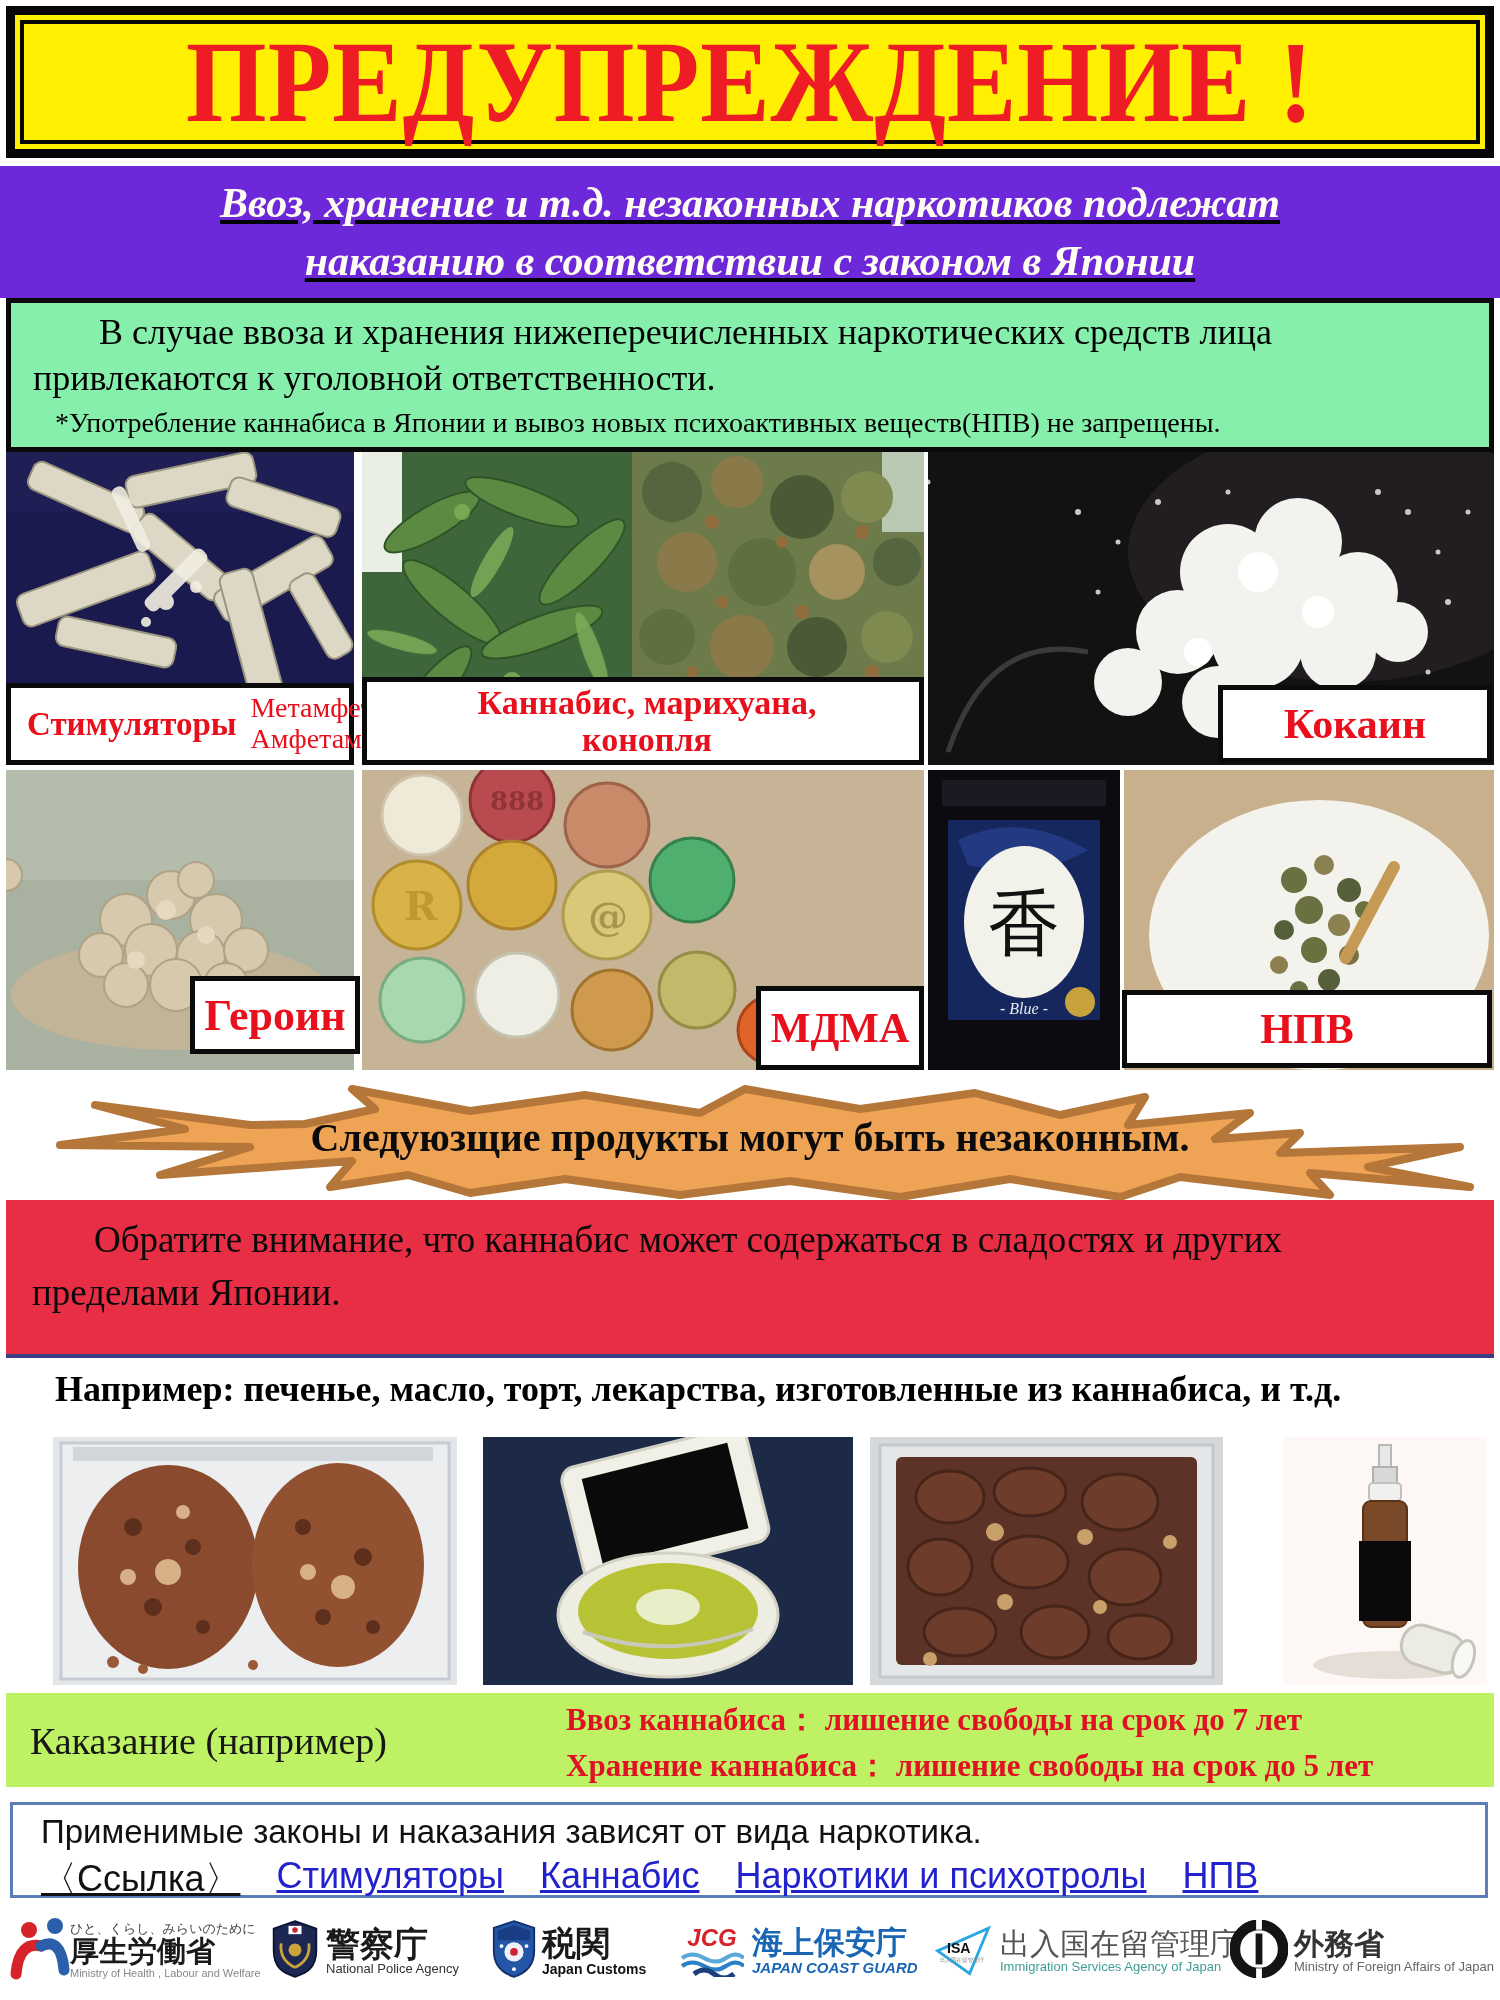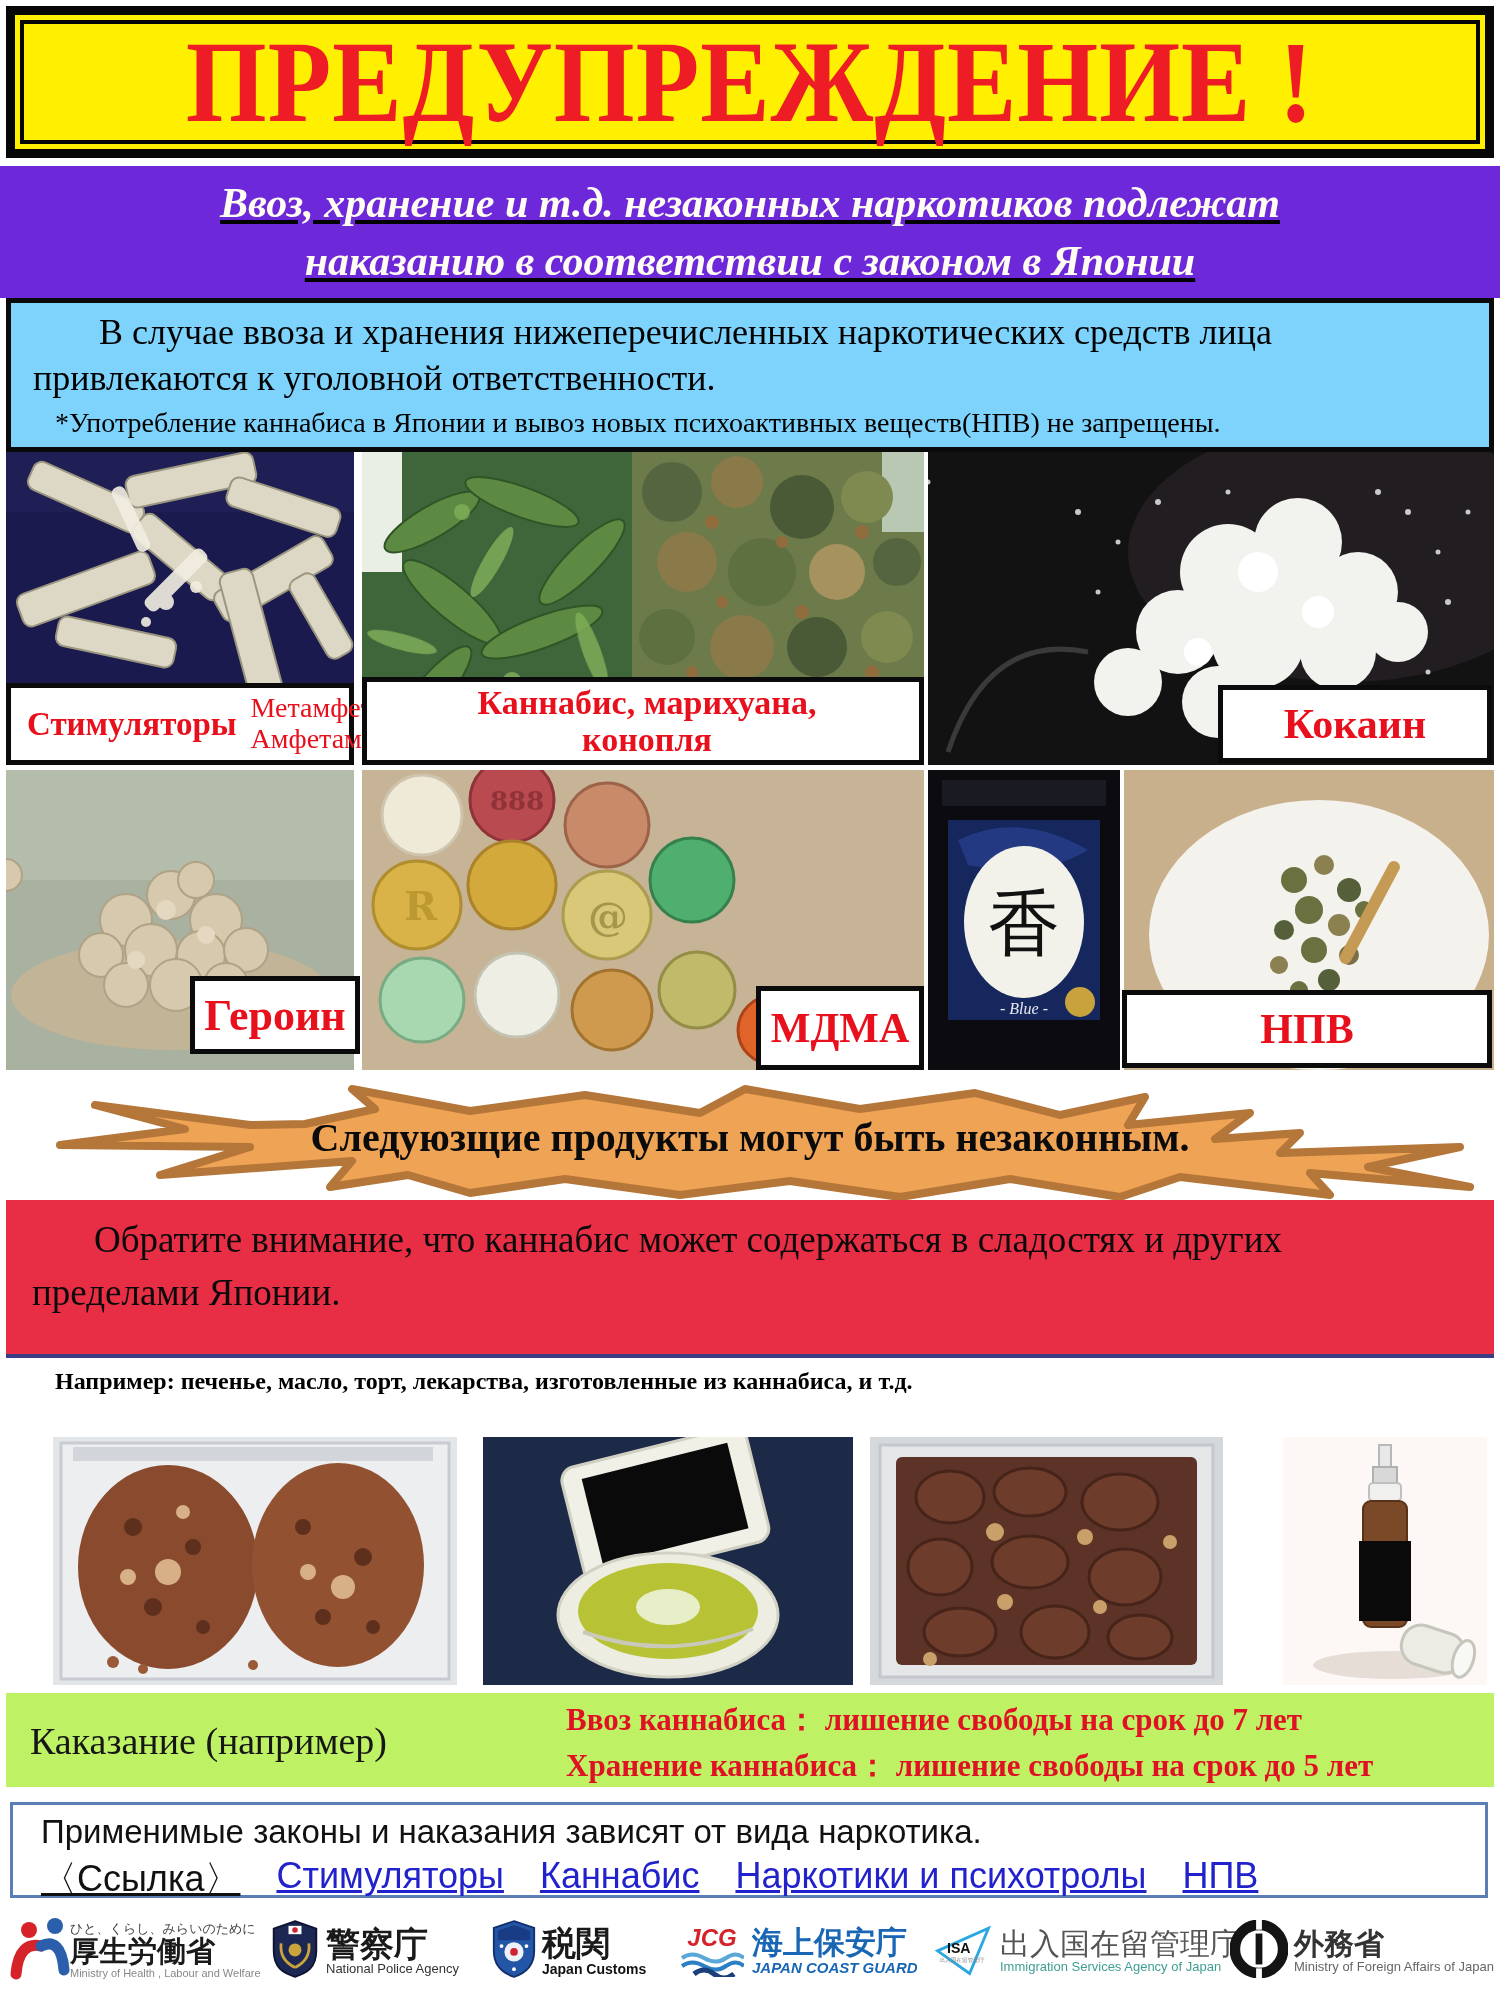--- a/index.html
+++ b/index.html
@@ -13,21 +13,21 @@
     display:flex;align-items:center;justify-content:center;}
   .title-banner .txt{color:#ee1c25;font-weight:bold;font-size:104px;line-height:1;
     transform:scaleY(1.12);letter-spacing:1px;white-space:nowrap;}
 
   
   .red-banner{position:absolute;left:0;top:166px;width:1500px;height:132px;background:#6d28d9;
     display:flex;flex-direction:column;align-items:center;justify-content:center;gap:6px;text-decoration:underline;}
   .red-banner div{color:#fffdf2;font-style:italic;font-weight:bold;font-size:42px;line-height:1.25;white-space:nowrap;}
 
   
-  .intro-box{position:absolute;left:6px;top:298px;width:1488px;height:154px;background:#7dd3fc;
+  .intro-box{position:absolute;left:6px;top:298px;width:1488px;height:154px;background:#86efac;
     border:5px solid #0a0a0a;box-sizing:border-box;color:#000;}
   .intro-box .l1{font-size:36px;margin:8px 20px 0 88px;white-space:nowrap;}
   .intro-box .l2{font-size:36px;margin:4px 20px 0 22px;white-space:nowrap;}
   .intro-box .note{font-size:28px;margin:8px 20px 0 44px;white-space:nowrap;}
 
   
   .grid{position:absolute;left:6px;top:452px;width:1488px;height:618px;}
   .cell{position:absolute;}
   .photo{position:absolute;inset:0;}
   .photo svg{display:block;width:100%;height:100%;}
@@ -53,21 +53,21 @@
   .burst{position:absolute;left:0;top:1082px;width:1500px;height:122px;}
   .burst svg{position:absolute;inset:0;width:100%;height:100%;}
   .burst .txt{position:absolute;left:0;right:0;top:32px;text-align:center;color:#0b0b0b;
     font-weight:bold;font-size:40px;white-space:nowrap;}
 
   
   .notice{position:absolute;left:6px;top:1200px;width:1488px;height:158px;background:#e82e44;
     border-bottom:4px solid #3c3c84;box-sizing:border-box;color:#0a0a0a;padding:14px 26px 0 26px;}
   .notice div{font-size:37px;line-height:1.42;white-space:nowrap;}
   .notice .i{padding-left:62px;}
-  .examples{position:absolute;left:55px;top:1368px;color:#000;font-weight:bold;font-size:24px;white-space:nowrap;}
+  .examples{position:absolute;left:55px;top:1368px;color:#000;font-weight:bold;font-size:36px;white-space:nowrap;}
 
   
   .food{position:absolute;}
   .food svg{display:block;width:100%;height:100%;}
 
   
   .penalty{position:absolute;left:6px;top:1693px;width:1488px;height:94px;background:#bef264;}
   .penalty .lab{position:absolute;left:24px;top:26px;font-size:38px;color:#161616;}
   .penalty .r1{position:absolute;left:560px;top:6px;font-size:31px;font-weight:bold;color:#e01025;white-space:nowrap;}
   .penalty .r2{position:absolute;left:560px;top:52px;font-size:31px;font-weight:bold;color:#e01025;white-space:nowrap;}

